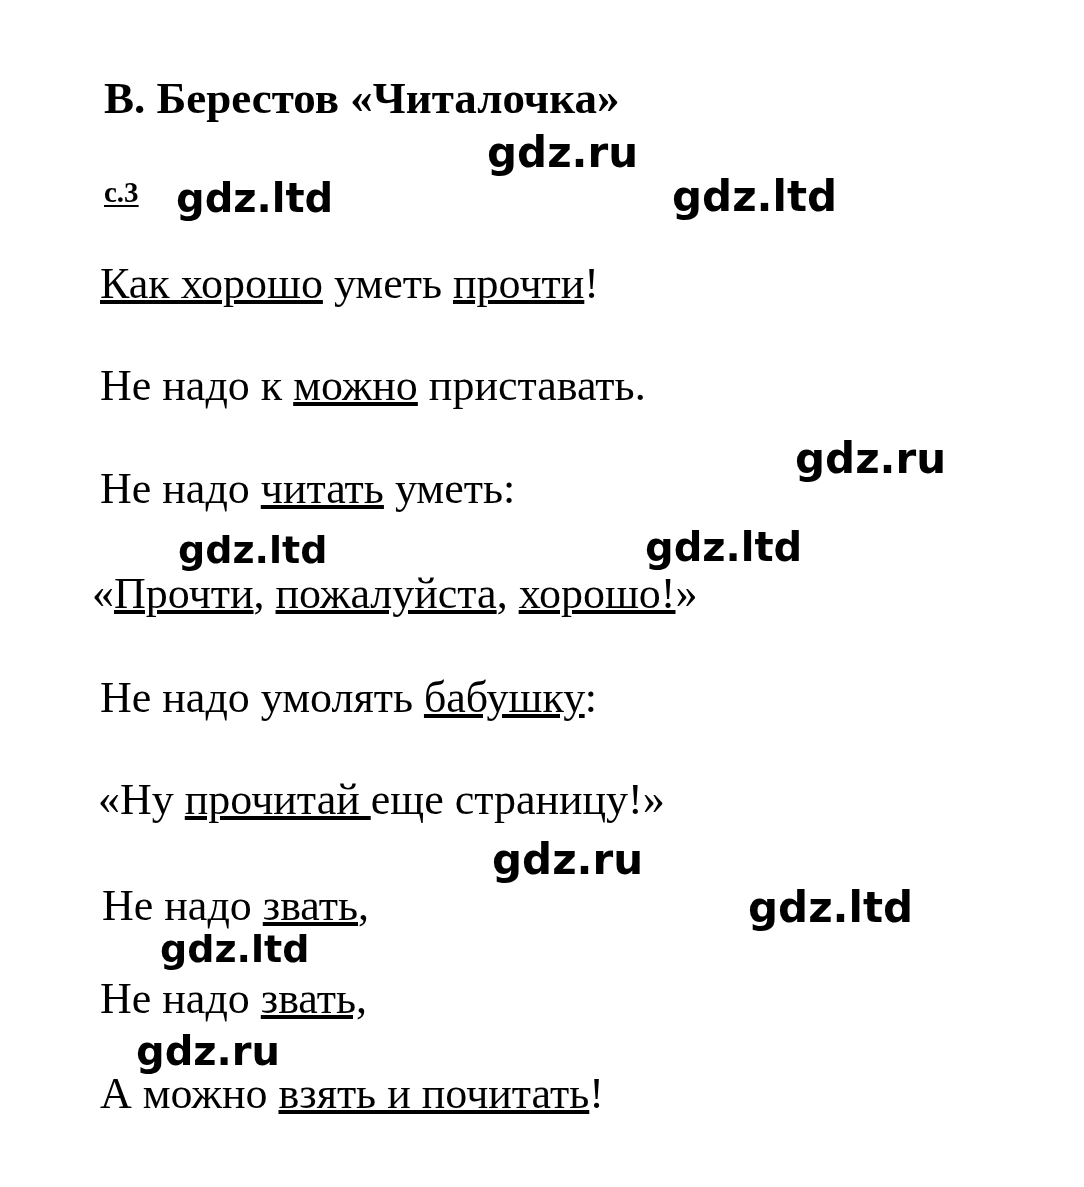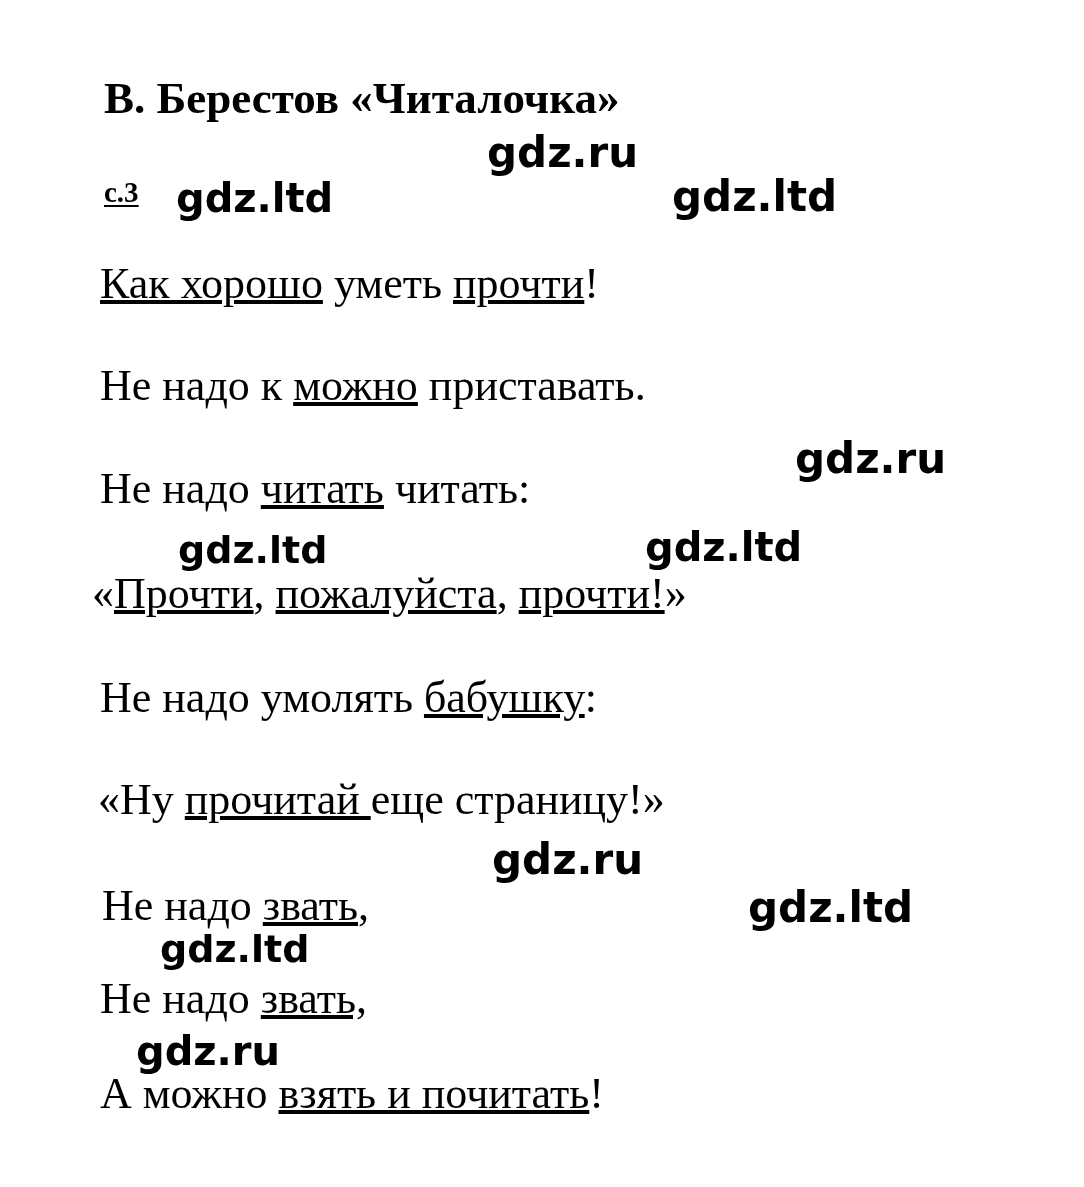--- a/index.html
+++ b/index.html
@@ -97,22 +97,22 @@
 
 <div id="page">
 
   <div class="title">В. Берестов «Читалочка»</div>
 
   <div class="page-ref">с.3</div>
 
   <div class="poem">
     <p class="line l0"><span class="u">Как хорошо</span><span> уметь </span><span class="u">прочти</span><span>!</span></p>
     <p class="line l1"><span>Не надо к </span><span class="u">можно</span><span> приставать.</span></p>
-    <p class="line l2"><span>Не надо </span><span class="u">читать</span><span> читать:</span></p>
-    <p class="line l3"><span>«</span><span class="u">Прочти</span><span>, </span><span class="u">пожалуйста</span><span>, </span><span class="u">прочти!</span><span>»</span></p>
+    <p class="line l2"><span>Не надо </span><span class="u">читать</span><span> уметь:</span></p>
+    <p class="line l3"><span>«</span><span class="u">Прочти</span><span>, </span><span class="u">пожалуйста</span><span>, </span><span class="u">хорошо!</span><span>»</span></p>
     <p class="line l4"><span>Не надо умолять </span><span class="u">бабушку</span><span>:</span></p>
     <p class="line l5"><span>«Ну </span><span class="u">прочитай </span><span>еще страницу!»</span></p>
     <p class="line l6"><span>Не надо </span><span class="u">звать</span><span>,</span></p>
     <p class="line l7"><span>Не надо </span><span class="u">звать,</span></p>
     <p class="line l8"><span>А можно </span><span class="u">взять и почитать</span><span>!</span></p>
   </div>
 
   <div class="wm wm-1">gdz.ru</div>
   <div class="wm wm-2">gdz.ltd</div>
   <div class="wm wm-3">gdz.ltd</div>

